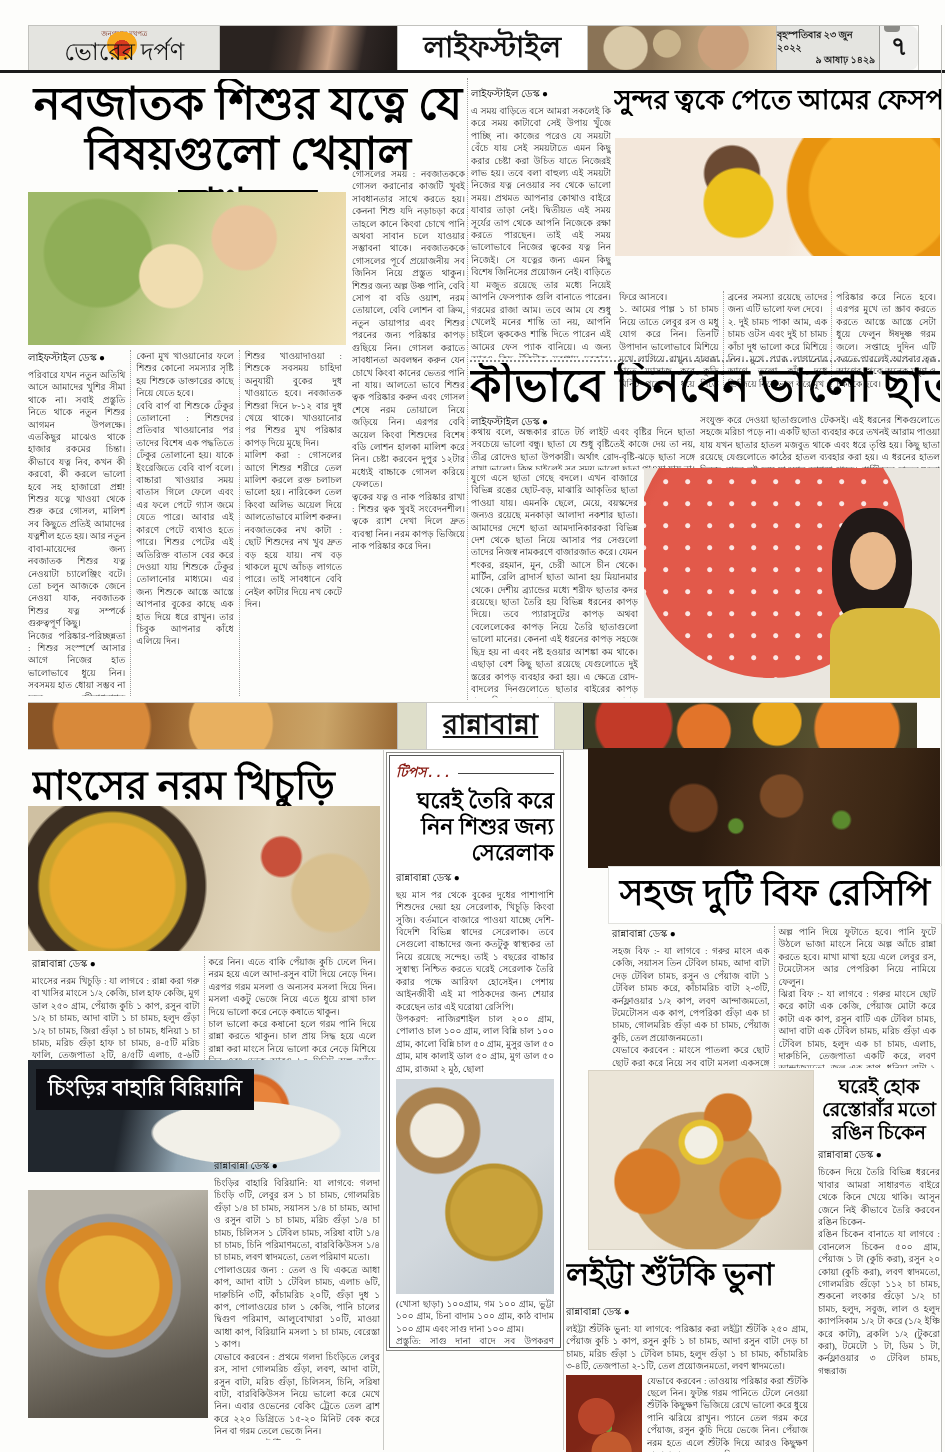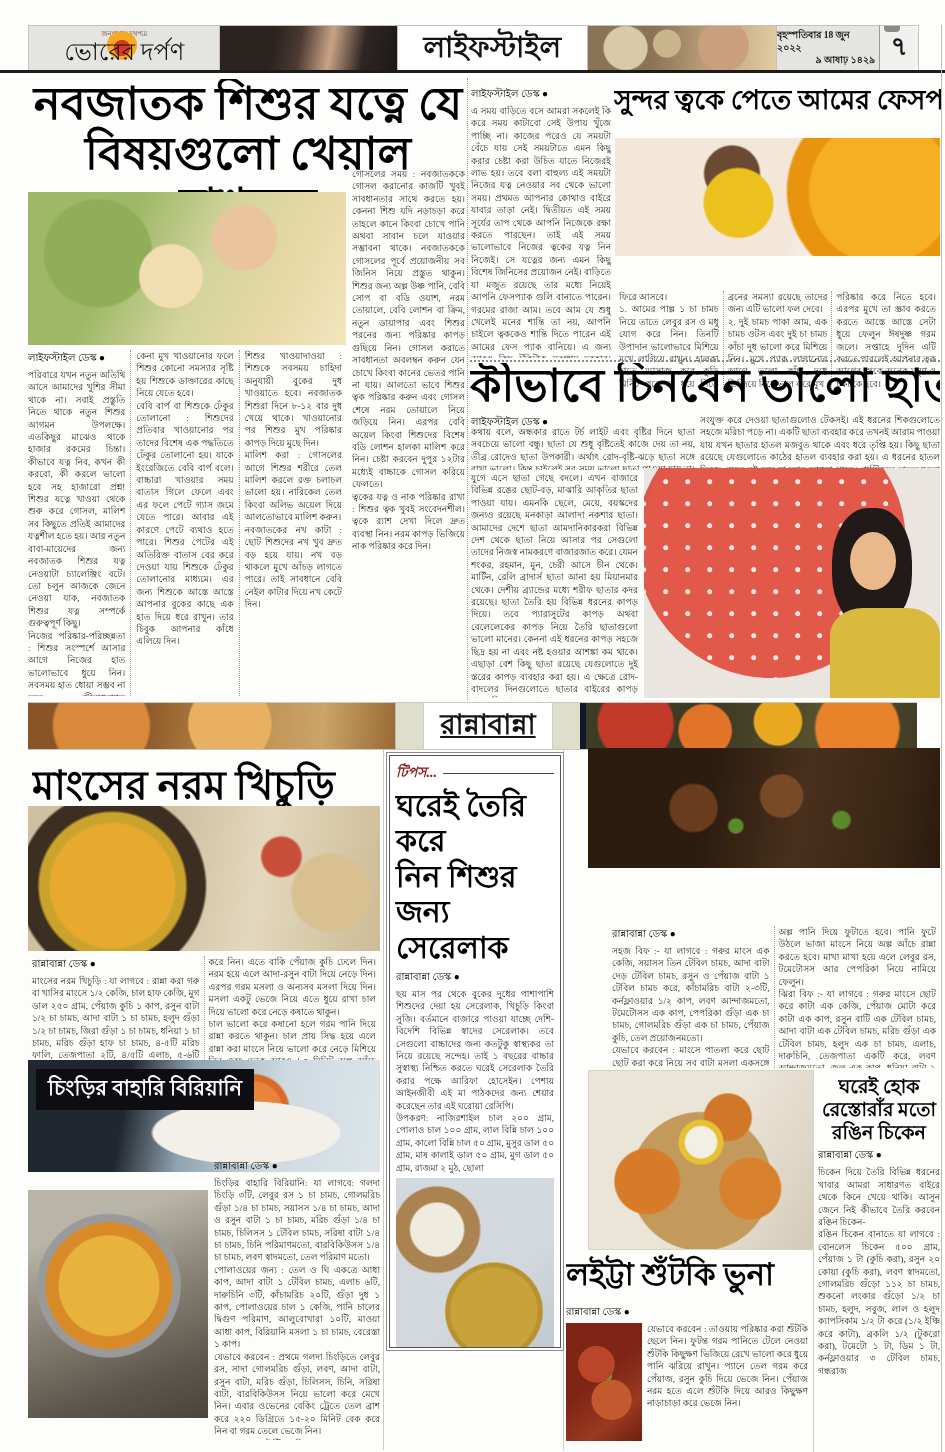--- a/index.html
+++ b/index.html
@@ -77,21 +77,21 @@
   .um-hair{position:absolute;right:28px;top:40px;width:80px;height:120px;border-radius:45%;background:#221a18;}
   .um-face{position:absolute;right:44px;top:64px;width:46px;height:58px;border-radius:50%;background:#e9b98c;}
   .um-dress{position:absolute;right:0;bottom:0;width:110px;height:90px;border-radius:30% 30% 0 0;background:#d9b93e;}
 
   
   .banner{left:28px;top:702px;width:889px;height:46px;display:flex;border-top:1px solid #c9c9c5;border-bottom:1px solid #c9c9c5;}
   .banner-left{width:370px;background:
       radial-gradient(circle at 20% 50%, #d8893a 0 16%, transparent 17%),
       radial-gradient(circle at 55% 45%, #e8b060 0 20%, transparent 21%),
       linear-gradient(95deg,#8a5526 0 30%,#bc8a4a 55%,#caa468 80%,#9a6a35);}
-  .banner-center{width:185px;background:#dedeca;display:flex;align-items:center;justify-content:center;border-left:1px solid #bbb;border-right:6px solid #0f172a;}
+  .banner-center{width:185px;background:#dedeca;display:flex;align-items:center;justify-content:center;border-left:1px solid #bbb;border-right:1px solid #0f172a;}
   .banner-center-inner{background:#fff;padding:1px 16px;border:1px solid #ccc;}
   .banner-title{font-size:28px;font-weight:bold;text-decoration:underline;white-space:nowrap;}
   .banner-right{width:334px;background:
       radial-gradient(circle at 15% 45%, #c23a28 0 13%, transparent 14%),
       radial-gradient(circle at 36% 60%, #e2742a 0 12%, transparent 13%),
       radial-gradient(circle at 58% 40%, #e9a81f 0 12%, transparent 13%),
       radial-gradient(circle at 82% 55%, #e8822b 0 15%, transparent 16%),
       linear-gradient(95deg,#3c3b24 0 40%,#57512f 70%,#413d26);}
 
   .vrule-l{left:383px;top:750px;height:700px;border-left:1px solid #c9c9c5;width:0;}
@@ -119,23 +119,23 @@
       radial-gradient(circle at 45% 42%, #e8b33c 0 30%, #d88a28 31% 38%, #9a9a9a 39% 43%, transparent 44%),
       radial-gradient(circle at 30% 30%, #e07a30 0 8%, transparent 9%),
       radial-gradient(circle at 60% 55%, #e89a35 0 9%, transparent 10%),
       linear-gradient(160deg,#b9b4a8 0 20%,#8e887c 45%,#5c564c 80%,#4a453c);}
   .bir-text{left:214px;top:1158px;width:166px;height:282px;}
 
   
   .tips-box{left:386px;top:752px;width:176px;height:597px;border:1px solid #8a8a86;background:#fff;}
   .tips-inner{position:absolute;left:2px;top:2px;right:2px;bottom:2px;border:1px solid #555;padding:5px 6px;overflow:hidden;}
   .tips-tagrow{display:flex;align-items:center;margin-bottom:3px;}
-  .tips-tag{font-size:14px;font-weight:bold;font-style:italic;color:#8a1c14;white-space:nowrap;}
+  .tips-tag{font-size:14px;font-weight:bold;font-style:italic;color:#8a1c14;white-space:nowrap;font-family:Liberation Mono, monospace;}
   .tips-tagline-rule{flex:1;border-top:1px solid #444;margin-left:6px;}
-  .tips-headline{font-size:30px;line-height:1.18;text-align:left;white-space:pre-line;margin:2px 0 4px;}
+  .tips-headline{font-size:22px;line-height:1.18;text-align:right;white-space:pre-line;margin:2px 0 4px;}
   .tips-photo{width:100%;height:215px;margin:4px 0;background:
       radial-gradient(circle at 26% 24%, #f0ebdf 0 13%, #ab8350 14% 21%, transparent 22%),
       radial-gradient(circle at 62% 62%, #c9a23a 0 26%, #b8922f 27% 29%, transparent 30%),
       linear-gradient(140deg,#d2d8dd 0 55%,#c4ccd3 80%,#bcc5cc);}
 
   
   .beef-photo{left:588px;top:748px;width:352px;height:120px;background:
       radial-gradient(circle at 30% 50%, #6b3d1f 0 9%, transparent 10%),
       radial-gradient(circle at 55% 40%, #7a4a26 0 10%, transparent 11%),
       radial-gradient(circle at 72% 60%, #5b8a2e 0 3%, transparent 4%),
@@ -176,21 +176,21 @@
       <div class="logo-sun"></div>
       <div class="logo-tagline">জনগণের মুখপত্র</div>
       <div class="logo-text">ভোরের দর্পণ</div>
     </div>
     <div class="mh-photo mh-hair"></div>
     <div class="section-box">
       <div class="section-title">লাইফস্টাইল</div>
     </div>
     <div class="mh-photo mh-crafts"></div>
     <div class="date-box">
-      <div class="date-line">বৃহস্পতিবার 18 জুন ২০২২</div>
+      <div class="date-line">বৃহস্পতিবার ২৩ জুন ২০২২</div>
       <div class="date-line">৯ আষাঢ় ১৪২৯</div>
     </div>
     <div class="pagenum-tab">
       <div class="pagenum">৭</div>
     </div>
   </div>
   <div class="abs header-rule"></div>
 
   <div class="abs nb-headline headline">নবজাতক শিশুর যত্নে যে
 বিষয়গুলো খেয়াল রাখবেন</div>
@@ -293,20 +293,23 @@
       <div class="bodytext">ছয় মাস পর থেকে বুকের দুধের পাশাপাশি শিশুদের দেয়া হয় সেরেলাক, খিচুড়ি কিংবা সুজি। বর্তমানে বাজারে পাওয়া যাচ্ছে দেশি-বিদেশি বিভিন্ন স্বাদের সেরেলাক। তবে সেগুলো বাচ্চাদের জন্য কতটুকু স্বাস্থ্যকর তা নিয়ে রয়েছে সন্দেহ। তাই ১ বছরের বাচ্চার সুস্বাস্থ্য নিশ্চিত করতে ঘরেই সেরেলাক তৈরি করার পক্ষে আরিফা হোসেইন। পেশায় আইনজীবী এই মা পাঠকদের জন্য শেয়ার করেছেন তার এই ঘরোয়া রেসিপি।
 উপকরণ: নাজিরশাইল চাল ২০০ গ্রাম, পোলাও চাল ১০০ গ্রাম, লাল বিন্নি চাল ১০০ গ্রাম, কালো বিন্নি চাল ৫০ গ্রাম, মুসুর ডাল ৫০ গ্রাম, মাষ কালাই ডাল ৫০ গ্রাম, মুগ ডাল ৫০ গ্রাম, রাজমা ২ মুঠ, ছোলা</div>
       <div class="tips-photo"></div>
       <div class="bodytext">(খোসা ছাড়া) ১০০গ্রাম, গম ১০০ গ্রাম, ভুট্টা ১০০ গ্রাম, চিনা বাদাম ১০০ গ্রাম, কাঠ বাদাম ১০০ গ্রাম এবং সাগু দানা ১০০ গ্রাম।
 প্রস্তুতি: সাগু দানা বাদে সব উপকরণ ভালোভাবে ধুয়ে পরিষ্কার করতে হবে। পানি ঝরিয়ে সেগুলো রোদে শুকাতে হবে। উপকরণগুলো শুকিয়ে গেলে সব একসাথে চাল ভাঙানোর মেশিনে গুঁড়া করে কাচের বোতলে সংরক্ষণ করুন। এভাবে ঘরে তৈরি সেরেলাক ফ্রিজে রেখে ২ থেকে ৩ মাস ব্যবহার করা যাবে।
 প্রণালি: পাতিলে পানি গরম হতে দিন। ফুটে উঠলে তাতে পরিমাণমতো সেরেলাক দিয়ে নাড়ুন। বাচ্চার পছন্দ অনুযায়ী ঘন বা পাতলা করে নামিয়ে নিন। সেরেলাকের সঙ্গে সিদ্ধ ডিম, সবজি কিংবা ফল মিশিয়ে খাওয়াতে পারেন। তাতে শিশুর পুষ্টির চাহিদাও পূরণ হবে। কমলানো ডিমের কুসুম দেওয়া যাবে।</div>
     </div>
   </div>
 
   <div class="abs beef-photo"></div>
+  <div class="abs beef-headbox">
+    <div class="beef-headline headline">সহজ দুটি বিফ রেসিপি</div>
+  </div>
   <div class="abs beef-cols colrow">
     <div class="col">
       <div class="byline">রান্নাবান্না ডেস্ক ●</div>
       <div class="bodytext">সহজ বিফ :- যা লাগবে : গরুর মাংস এক কেজি, সয়াসস তিন টেবিল চামচ, আদা বাটা দেড় টেবিল চামচ, রসুন ও পেঁয়াজ বাটা ১ টেবিল চামচ করে, কাঁচামরিচ বাটা ২-৩টি, কর্নফ্লাওয়ার ১/২ কাপ, লবণ আন্দাজমতো, টমেটোসস এক কাপ, পেপরিকা গুঁড়া এক চা চামচ, গোলমরিচ গুঁড়া এক চা চামচ, পেঁয়াজ কুচি, তেল প্রয়োজনমতো।
 যেভাবে করবেন : মাংসে পাতলা করে ছোট ছোট করা করে নিয়ে সব বাটা মসলা একসঙ্গে মিশিয়ে দুই ভাগ করে নিন। এক ভাগ মসলা আর সয়াসস মাংসে মাখিয়ে ঘণ্টাখানেক মেরিনেট করতে হবে। লবণ আর কর্নফ্লাওয়ার নিয়ে মেখে আরও ঘণ্টাখানেক মেরিনেট করে রাখুন। প্যানে তেল গরম করে অল্প অল্প করে মাংস ভেজে তুলতে হবে। এবার অন্য একটা পাত্রে তেল গরম করে পেঁয়াজ কুচি দিয়ে নাড়তে হবে। পেঁয়াজ নরম হয়ে এলে বাকি অর্ধেক মসলা দিয়ে কষাতে হবে। কিছুক্ষণ নাড়াচাড়া করে এর মধ্যে সয়াসস, টমেটোসস, লবণ আর গোলমরিচের গুঁড়া দিয়ে আবার কষাতে হবে। তেল ওপরে উঠে এলে</div>
     </div>
     <div class="col bodytext">অল্প পানি দিয়ে ফুটাতে হবে। পানি ফুটে উঠলে ভাজা মাংসে নিয়ে অল্প আঁচে রান্না করতে হবে। মাখা মাখা হয়ে এলে লেবুর রস, টমেটোসস আর পেপরিকা নিয়ে নামিয়ে ফেলুন।
 ঝিরা বিফ :- যা লাগবে : গরুর মাংসে ছোট করে কাটা এক কেজি, পেঁয়াজ মোটা করে কাটা এক কাপ, রসুন বাটি এক টেবিল চামচ, আদা বাটা এক টেবিল চামচ, মরিচ গুঁড়া এক টেবিল চামচ, হলুদ এক চা চামচ, এলাচ, দারুচিনি, তেজপাতা একটি করে, লবণ আন্দাজমতো, জল এক কাপ, ধনিয়া বাটা ১ চা চামচ, জিরা বাটি এক চা চামচ, জিরা আস্ত এক চা চামচ, জিরা টেলে গুঁড়া করা এক চা চামচ।
 যেভাবে করবেন : গরুর মাংস ধুয়ে পানি ঝরিয়ে রাখুন। হাঁড়িতে জল দিতে হবে। ফুটে উঠলে মাংস, আদা, হলুদ, মরিচ, ধনিয়া বাটা ও সব মসলা দিয়ে কষাতে হবে। কষানো হলে সিদ্ধ হওয়া পর্যন্ত পানি দিয়ে ঢেকে মৃদু আঁচে রাখুন।</div>
   </div>
@@ -317,19 +320,20 @@
 রেস্তোরাঁর মতো
 রঙিন চিকেন</div>
     <div class="byline">রান্নাবান্না ডেস্ক ●</div>
     <div class="bodytext">চিকেন দিয়ে তৈরি বিভিন্ন ধরনের খাবার আমরা সাধারণত বাইরে থেকে কিনে খেয়ে থাকি। আসুন জেনে নিই কীভাবে তৈরি করবেন রঙিন চিকেন-
 রঙিন চিকেন বানাতে যা লাগবে : বোনলেস চিকেন ৫০০ গ্রাম, পেঁয়াজ ১ টা (কুচি করা), রসুন ২০ কোয়া (কুচি করা), লবণ স্বাদমতো, গোলমরিচ গুঁড়ো ১১২ চা চামচ, শুকনো লংকার গুঁড়ো ১/২ চা চামচ, হলুদ, সবুজ, লাল ও হলুদ ক্যাপসিকাম ১/২ টা করে (১/২ ইঞ্চি করে কাটা), ব্রকলি ১/২ (টুকরো করা), টমেটো ১ টা, ডিম ১ টা, কর্নফ্লাওয়ার ৩ টেবিল চামচ, গন্ধরাজ</div>
   </div>
 
   <div class="abs loitta">
     <div class="loitta-headline headline">লইট্টা শুঁটকি ভুনা</div>
     <div class="byline">রান্নাবান্না ডেস্ক ●</div>
+    <div class="bodytext">লইট্টা শুঁটকি ভুনা: যা লাগবে: পরিষ্কার করা লইট্টা শুঁটকি ২৫০ গ্রাম, পেঁয়াজ কুচি ১ কাপ, রসুন কুচি ১ চা চামচ, আদা রসুন বাটা দেড় চা চামচ, মরিচ গুঁড়া ১ টেবিল চামচ, হলুদ গুঁড়া ১ চা চামচ, কাঁচামরিচ ৩-৪টি, তেজপাতা ২-১টি, তেল প্রয়োজনমতো, লবণ স্বাদমতো।</div>
     <div class="loitta-flex">
       <div class="loitta-photo"></div>
       <div class="bodytext">যেভাবে করবেন : তাওয়ায় পরিষ্কার করা শুঁটকি ছেলে নিন। ফুটন্ত গরম পানিতে টেলে নেওয়া শুঁটকি কিছুক্ষণ ভিজিয়ে রেখে ভালো করে ধুয়ে পানি ঝরিয়ে রাখুন। প্যানে তেল গরম করে পেঁয়াজ, রসুন কুচি দিয়ে ভেজে নিন। পেঁয়াজ নরম হতে এলে শুঁটকি দিয়ে আরও কিছুক্ষণ নাড়াচাড়া করে ভেজে নিন।</div>
     </div>
   </div>
 
 </div>
 
 </body></html>

